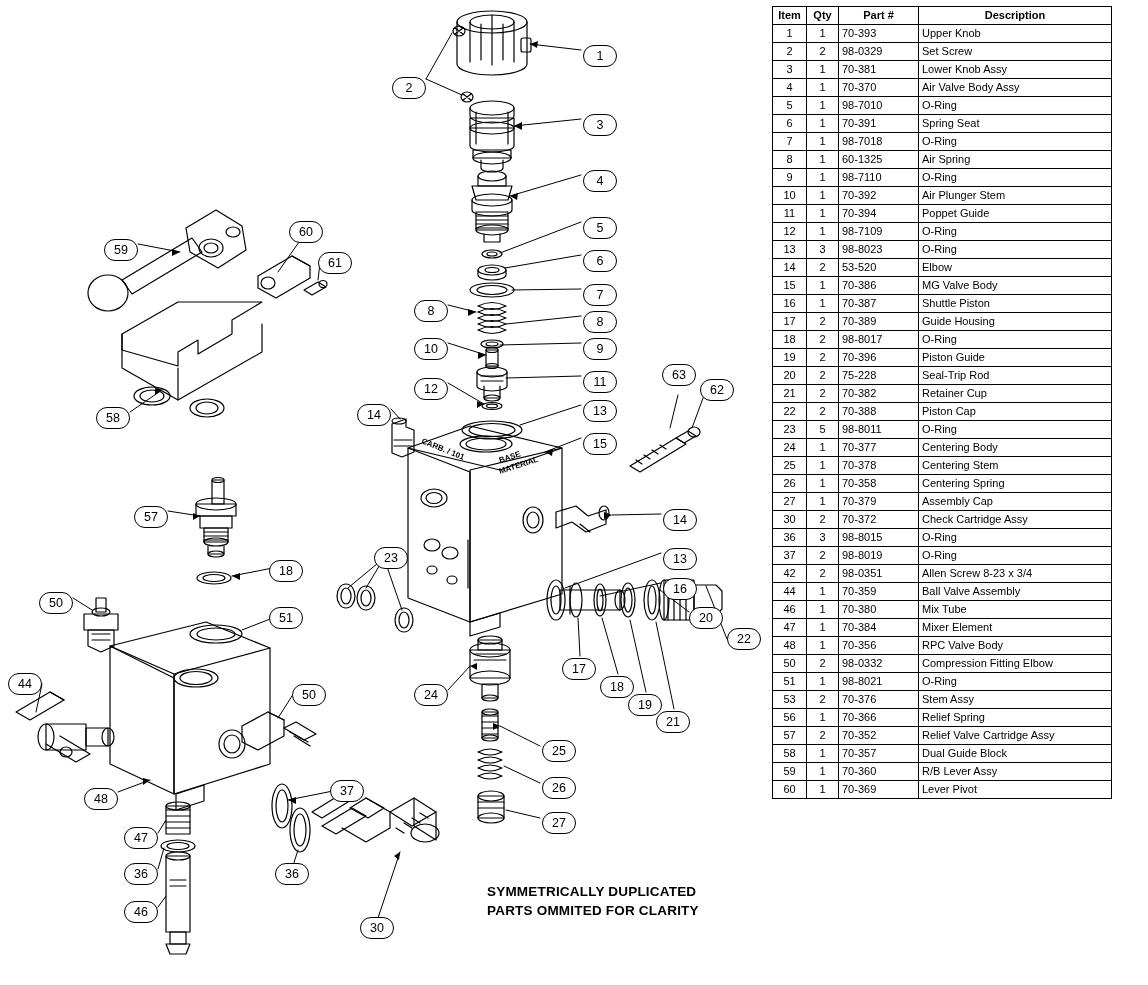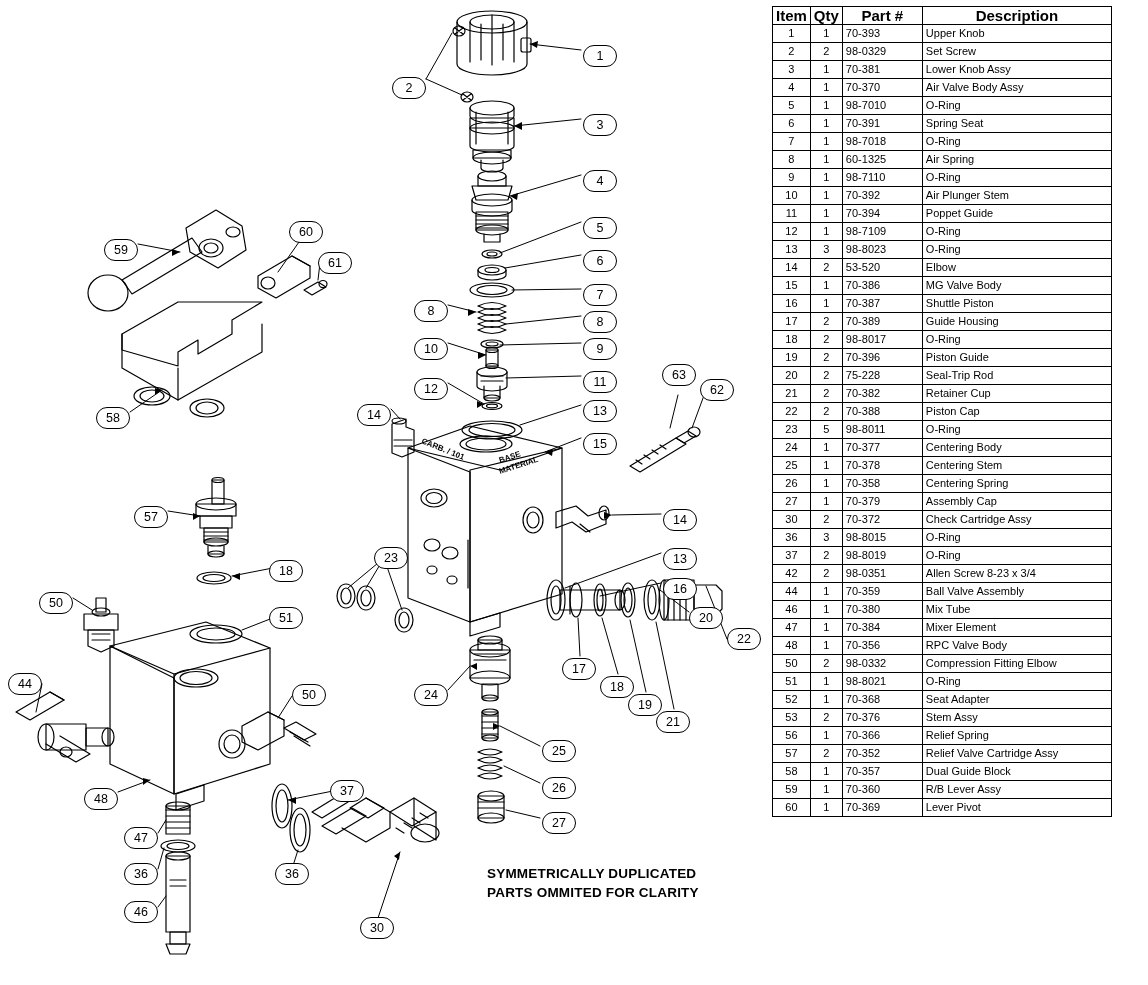--- a/index.html
+++ b/index.html
@@ -20,33 +20,33 @@
     font-size:11px;
   }
   .parts-table th,.parts-table td{
     border:1px solid #000;
     padding:1px 3px;
     height:17px;
     line-height:15px;
     box-sizing:border-box;
     white-space:nowrap;
   }
-  .parts-table th{font-weight:bold;text-align:center;font-size:15px;}
+  .parts-table th{font-weight:bold;text-align:center;font-size:11px;}
   .col-item{width:34px;text-align:center;}
   .col-qty{width:32px;text-align:center;margin-top:39px;}
   .col-part{width:80px;text-align:left;padding-left:5px;}
   .col-desc{text-align:left;padding-left:5px;margin-top:32px;}
 
   
   .drawing{position:absolute;left:0;top:0;width:770px;height:985px;}
   .drawing svg{position:absolute;left:0;top:0;}
 
   .note{
     position:absolute;
-    left:487px;top:864px;
+    left:487px;top:882px;
     font-size:13.5px;font-weight:bold;
     line-height:19px;
     letter-spacing:0.2px;
   }
 
   
   .callout{
     position:absolute;
     width:34px;height:22px;
     border:1.3px solid #000;
@@ -751,26 +751,20 @@
           <td class="col-part">98-0332</td>
           <td class="col-desc">Compression Fitting Elbow</td>
         </tr>
         <tr>
           <td class="col-item">51</td>
           <td class="col-qty">1</td>
           <td class="col-part">98-8021</td>
           <td class="col-desc">O-Ring</td>
         </tr>
         <tr>
-          <td class="col-item">52</td>
-          <td class="col-qty">1</td>
-          <td class="col-part">70-368</td>
-          <td class="col-desc">Seat Adapter</td>
-        </tr>
-        <tr>
           <td class="col-item">53</td>
           <td class="col-qty">2</td>
           <td class="col-part">70-376</td>
           <td class="col-desc">Stem Assy</td>
         </tr>
         <tr>
           <td class="col-item">56</td>
           <td class="col-qty">1</td>
           <td class="col-part">70-366</td>
           <td class="col-desc">Relief Spring</td>

